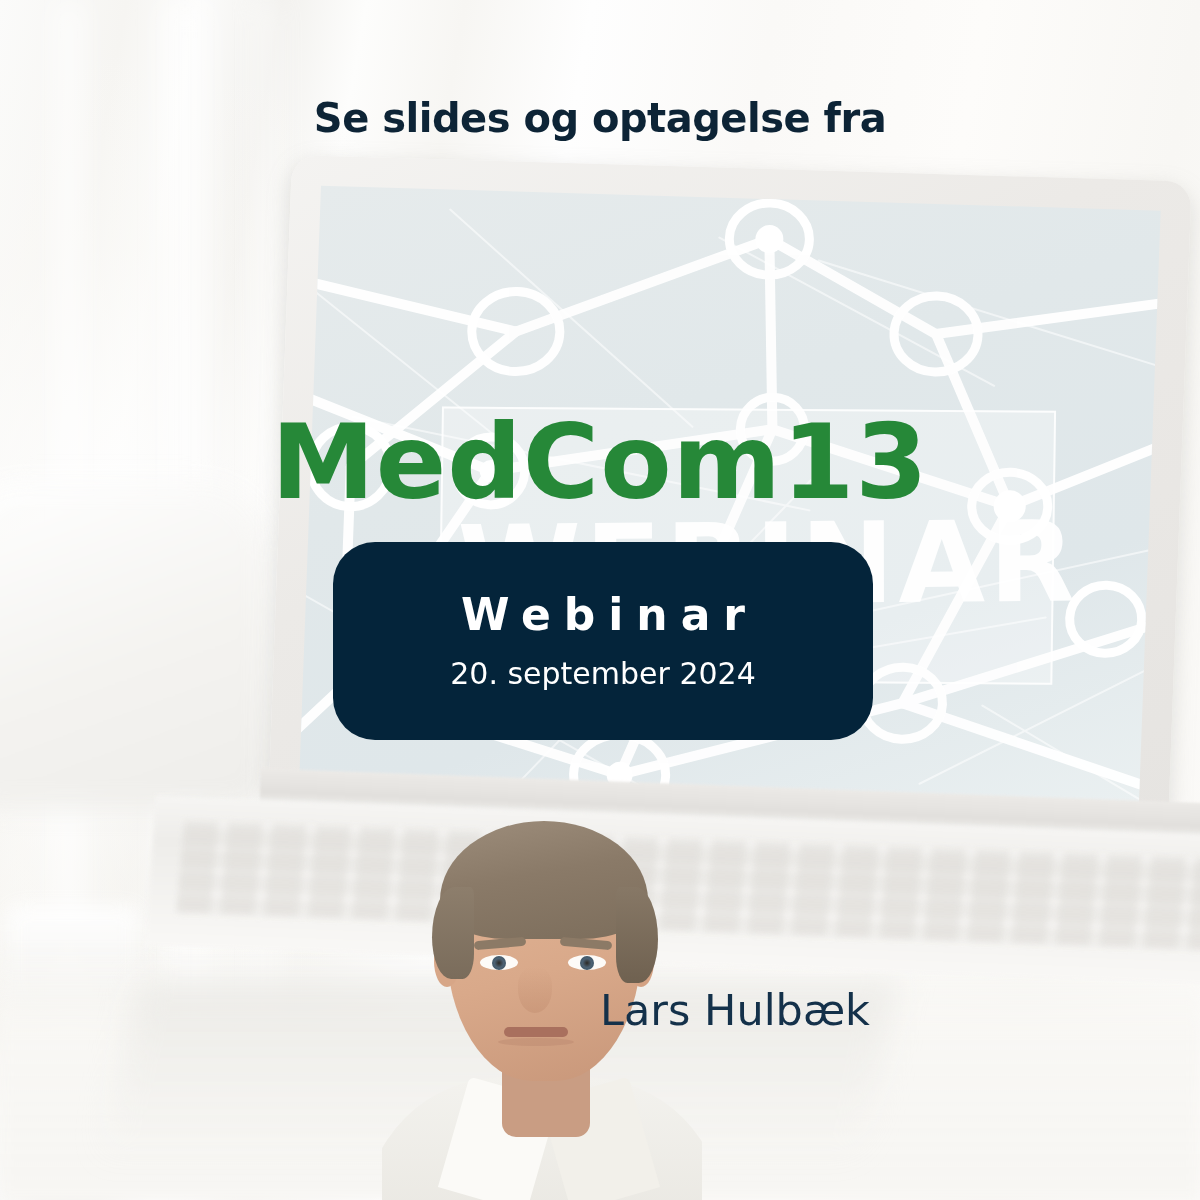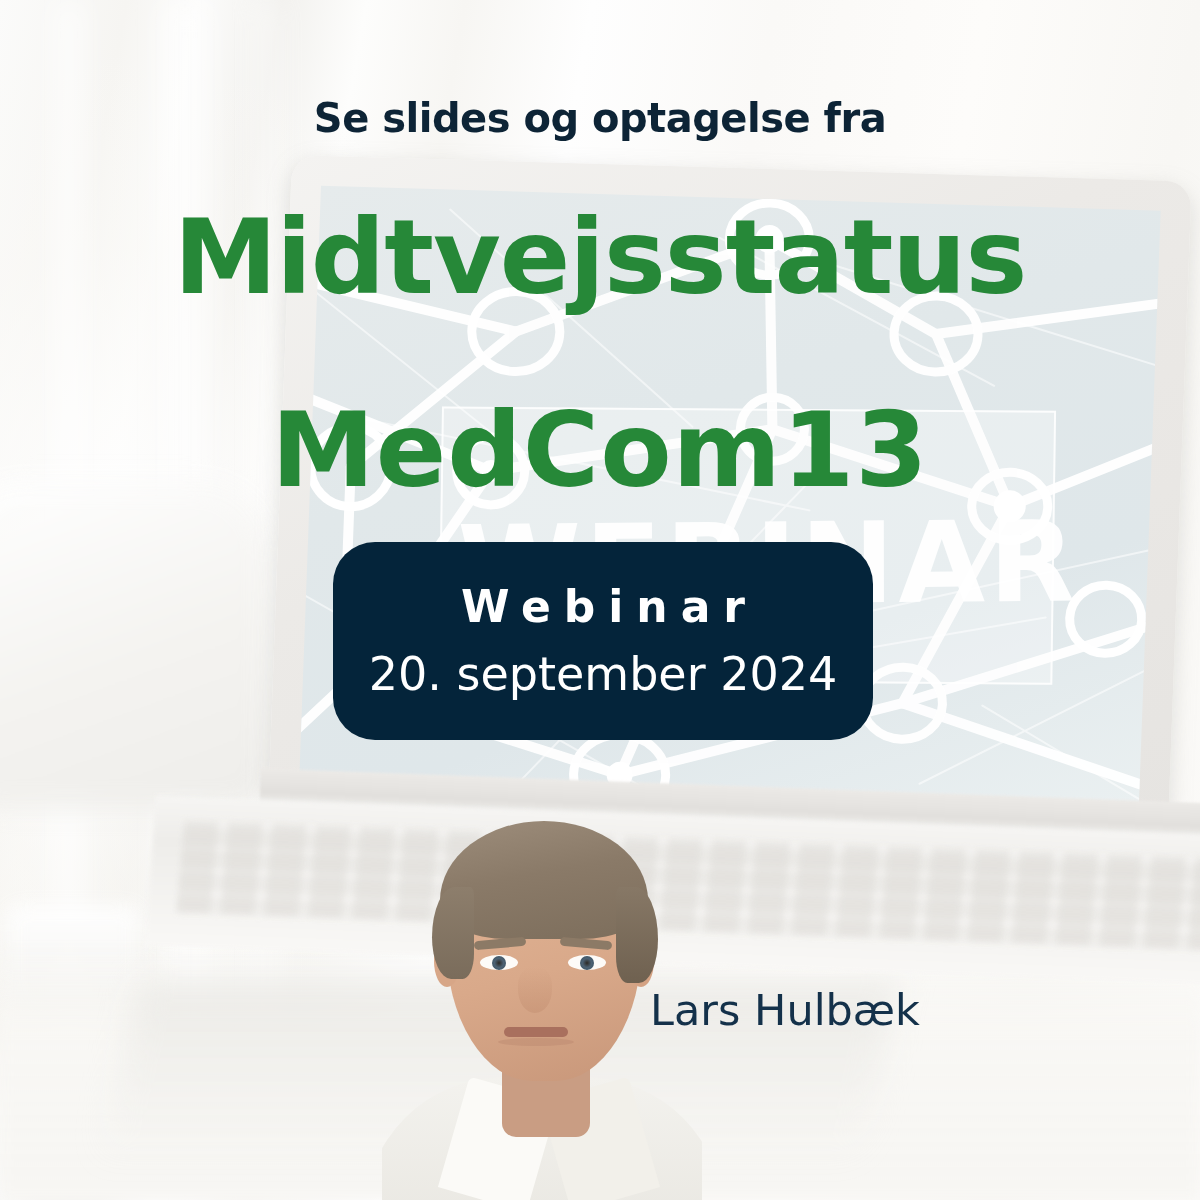--- a/index.html
+++ b/index.html
@@ -178,21 +178,21 @@
     position: absolute;
     left: 0; right: 0;
     text-align: center;
     font-family: "DejaVu Sans", sans-serif;
     font-weight: 700;
     color: #268838;
     line-height: 1;
     white-space: nowrap;
   }
   .title-1 { top: 205px; font-size: 104px; letter-spacing: -1px; }
-  .title-2 { top: 398px; font-size: 104px; letter-spacing: 1px; }
+  .title-2 { top: 410px; font-size: 104px; letter-spacing: 1px; }
 
   
   .badge {
     position: absolute;
     left: 333px; top: 542px;
     width: 540px; height: 198px;
     background: #04243a;
     border-radius: 42px;
     display: flex;
     flex-direction: column;
@@ -205,21 +205,21 @@
     font-size: 44px;
     letter-spacing: 13px;
     color: #ffffff;
     text-indent: 13px;
     line-height: 1;
     margin-bottom: 22px;
   }
   .badge-date {
     font-family: "DejaVu Sans", sans-serif;
     font-weight: 400;
-    font-size: 46px;
+    font-size: 30px;
     color: #ffffff;
     line-height: 1;
   }
 
   
   .portrait {
     position: absolute;
     left: 382px; top: 795px;
     width: 320px; height: 405px;
     overflow: hidden;
@@ -330,21 +330,20 @@
     position: absolute; left: 116px; top: 243px;
     width: 76px; height: 8px;
     background: rgba(180,130,105,0.35); border-radius: 50%;
   }
 
   
   .speaker {
     position: absolute;
     left: 600px; top: 985px;
     width: 370px;
-    text-align: center;
     font-family: "DejaVu Sans", sans-serif;
     color: #14314a;
   }
   .speaker-name { font-size: 43px; font-weight: 400; line-height: 1.18; }
   .speaker-role { font-size: 43px; font-weight: 400; line-height: 1.18; }
 </style>
 </head>
 <body>
 
 <div class="poster">
@@ -429,21 +428,20 @@
       <div class="screen-webinar">WEBINAR</div>
     </div>
 
     <div class="laptop-hinge"></div>
     <div class="laptop-base"></div>
     <div class="laptop-keys"></div>
   </div>
 
   <div class="headline">Se slides og optagelse fra</div>
 
-  <div class="title-line title-1">Midtvejsstatus</div>
 
   <div class="title-line title-2">MedCom13</div>
 
   <div class="badge">
     <div class="badge-title">Webinar</div>
     <div class="badge-date">20. september 2024</div>
   </div>
 
   <div class="portrait">
     <div class="portrait-bg"></div>

